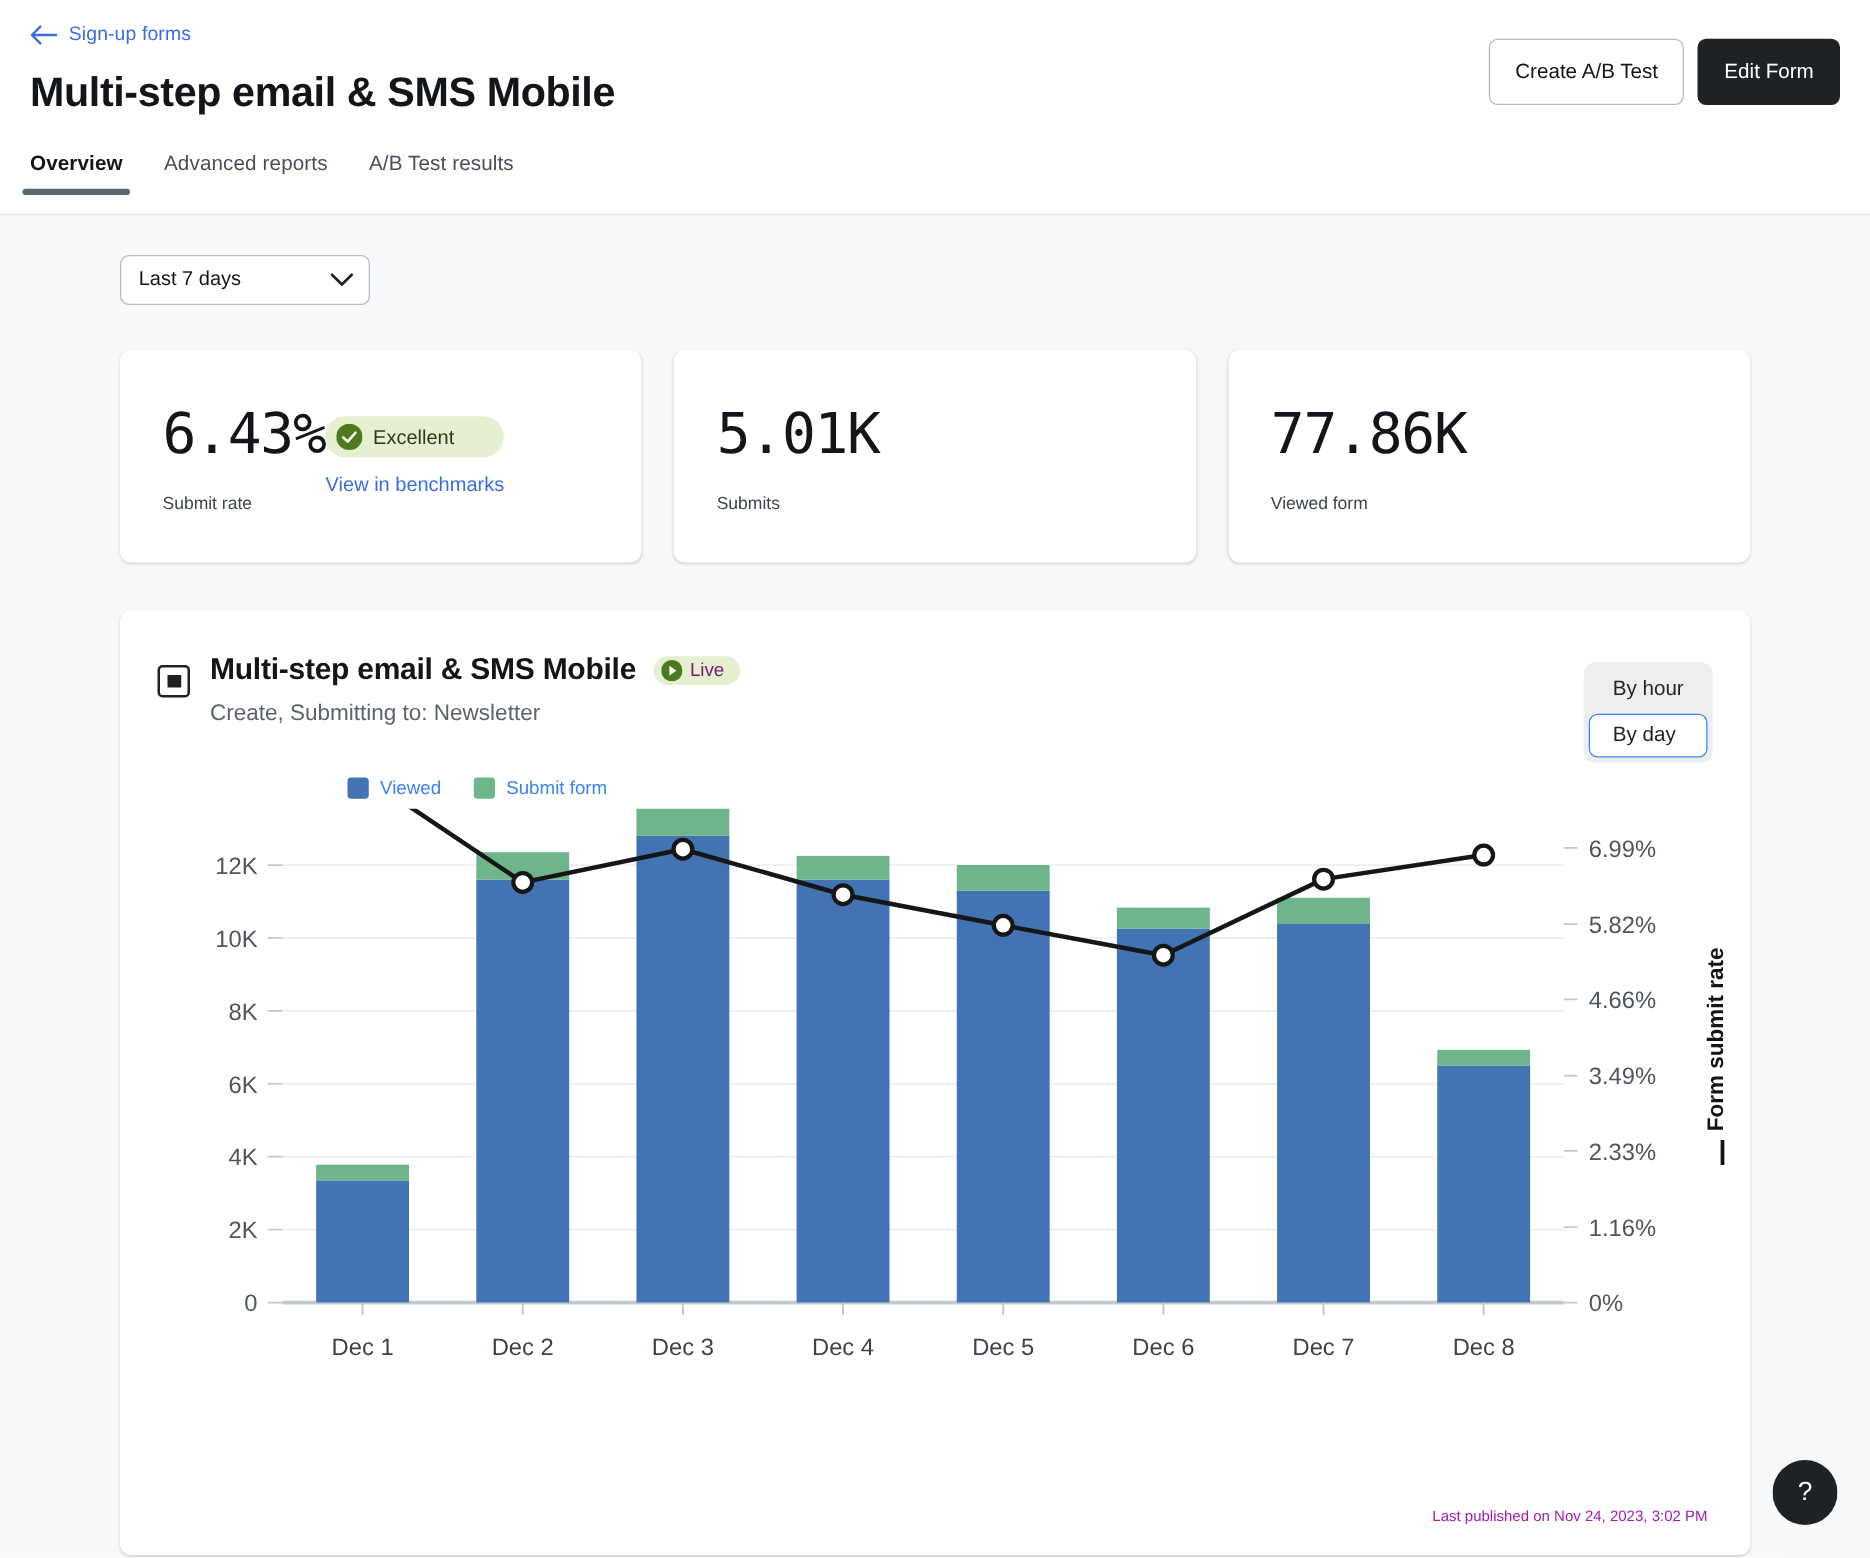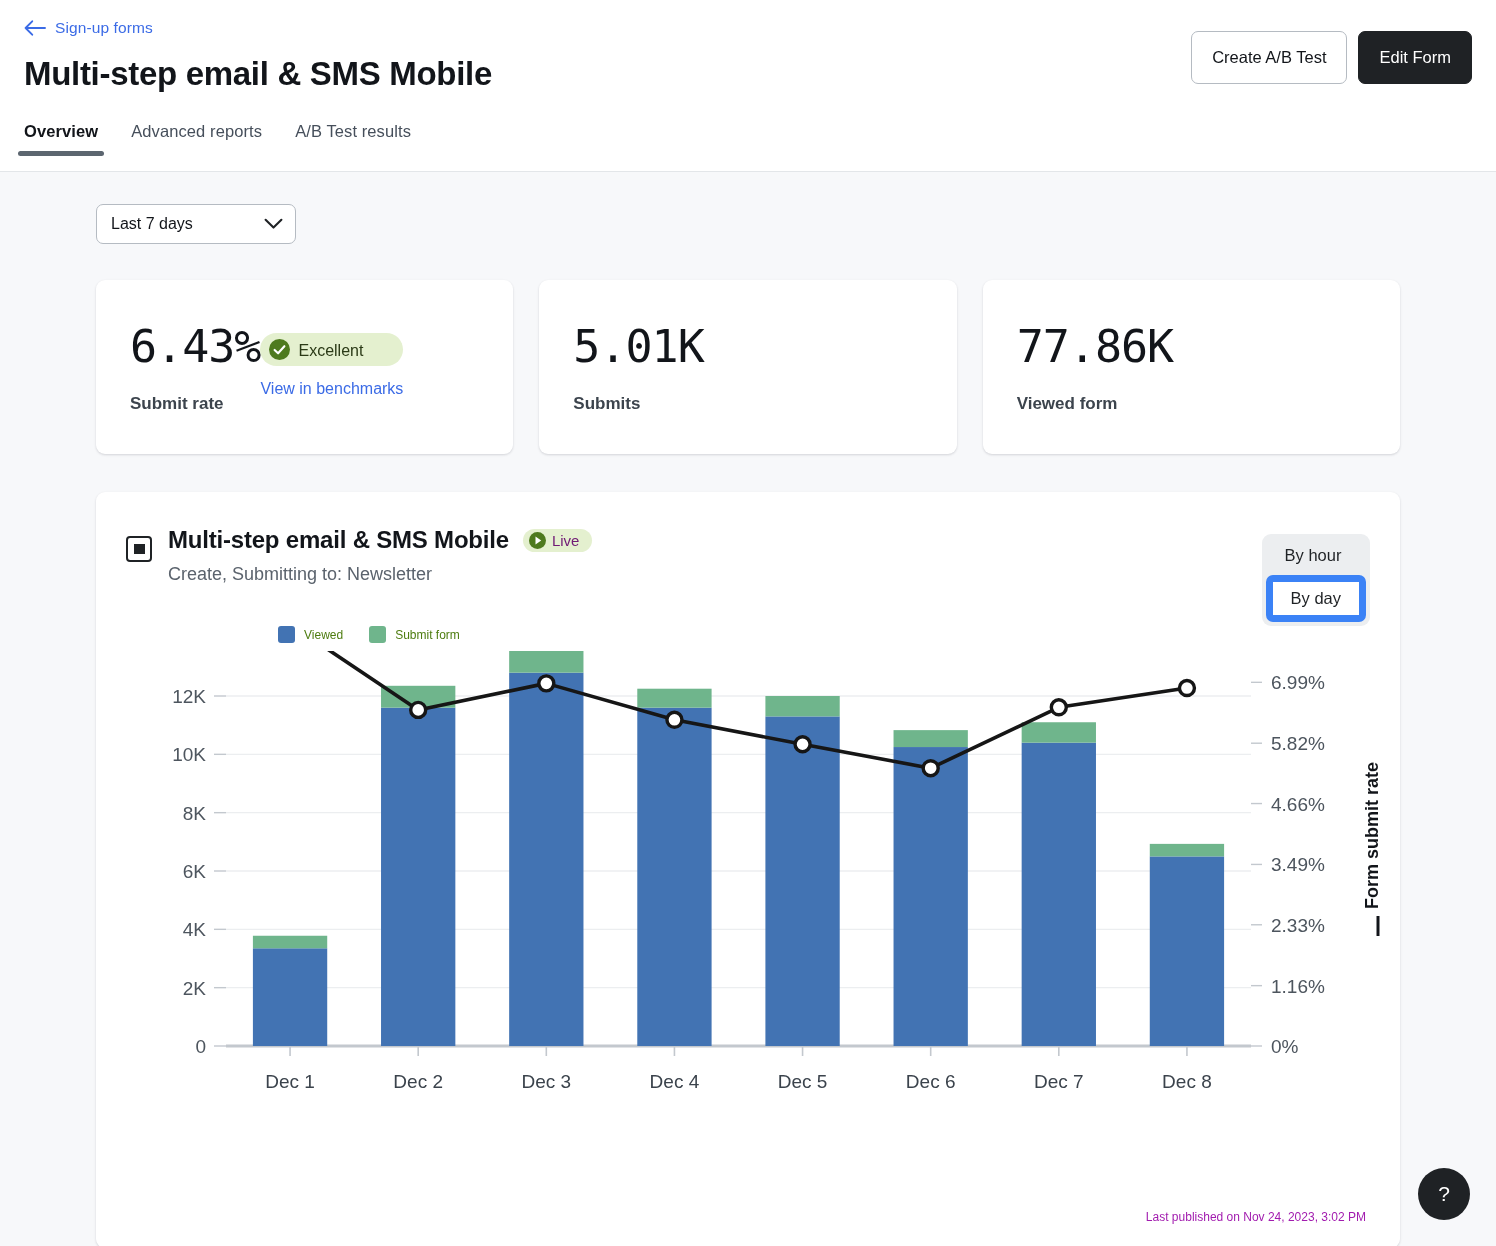--- a/index.html
+++ b/index.html
@@ -79,21 +79,21 @@
     min-height: 162px;
   }
   .metric-row { display: flex; align-items: flex-start; }
   .metric-col { display: flex; flex-direction: column; }
   .metric-value {
     font-family: "DejaVu Sans Mono", monospace;
     font-size: 45px; color: #12151a; line-height: 1.0;
     letter-spacing: -1px;
   }
   .metric-label {
-    font-size: 17px; font-weight: 700; color: #3c444d; margin-top: 25px;
+    font-size: 14px; font-weight: 400; color: #3c444d; margin-top: 25px;
   }
   .badge-col { padding-top: 9px; }
   .badge-excellent {
     display: inline-flex; align-items: flex-end; gap: 8px;
     background: #e4f0cf; border-radius: 20px;
     padding: 6px 16px 6px 9px;
   }
   .badge-excellent .txt { font-size: 16px; color: #2b3a17; }
   .bench-link {
     font-size: 16px; color: #3b6be6; margin-top: 14px;
@@ -124,28 +124,28 @@
   .panel-sub { font-size: 18px; color: #5b636d; margin-top: 10px; }
   .seg {
     position: absolute; right: 30px; top: 42px;
     background: #eceef0; border-radius: 9px; padding: 4px;
     display: flex; gap: 2px; flex-direction: column;
   }
   .seg-btn {
     font-size: 16.5px; color: #1f2225; padding: 7px 18px;
     border-radius: 7px; cursor: pointer; border: 1px solid transparent;
   }
-  .seg-btn.on { background: #fff; border: 7px solid #3b82f6; }
+  .seg-btn.on { background: #fff; border: 1px solid #3b82f6; }
 
   
   .chart-wrap { position: absolute; left: 30px; top: 128px; right: 30px; bottom: 74px; }
   .legend { display: flex; gap: 26px; padding-left: 152px; padding-top: 6px; }
   .legend-item { display: flex; align-items: center; gap: 9px; }
   .legend-swatch { width: 17px; height: 17px; border-radius: 3px; }
-  .legend-label { font-size: 12px; color: #4d7c0f; }
+  .legend-label { font-size: 15px; color: #3b82f6; }
 
   svg.plot { display: block; margin-top: 8px; }
   .axis-txt { font-family: "Liberation Sans", sans-serif; font-size: 19px; fill: #4d555e; }
   .axis-title { font-family: "Liberation Sans", sans-serif; font-size: 18px; fill: #12151a; font-weight: 700; }
   .xtick-txt { font-family: "Liberation Sans", sans-serif; font-size: 19px; fill: #3b434c; }
 
   .last-pub {
     position: absolute; right: 34px; bottom: 24px;
     font-size: 12px; color: #a21caf;
   }

